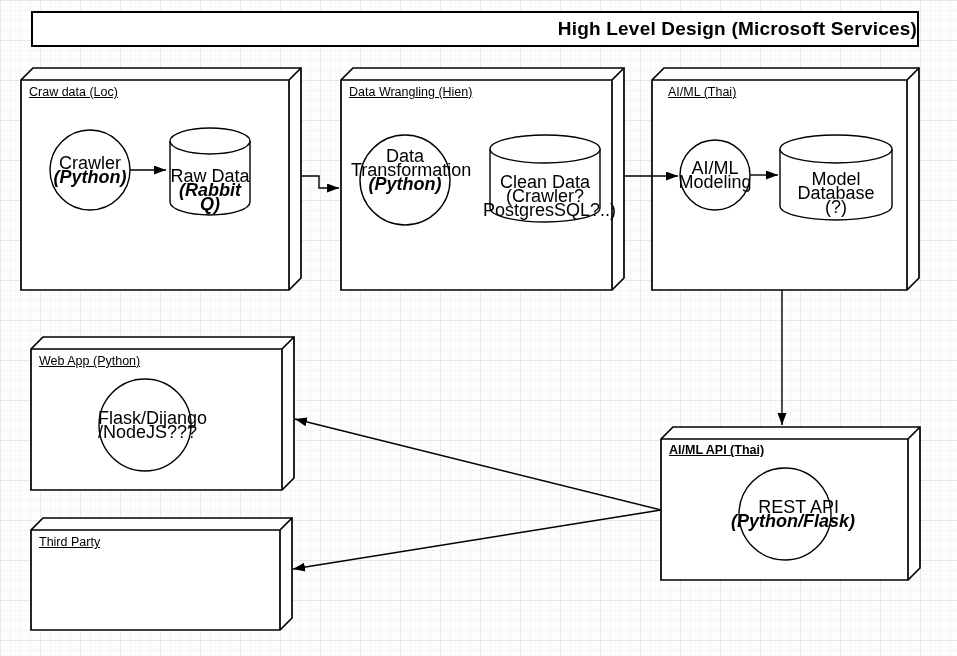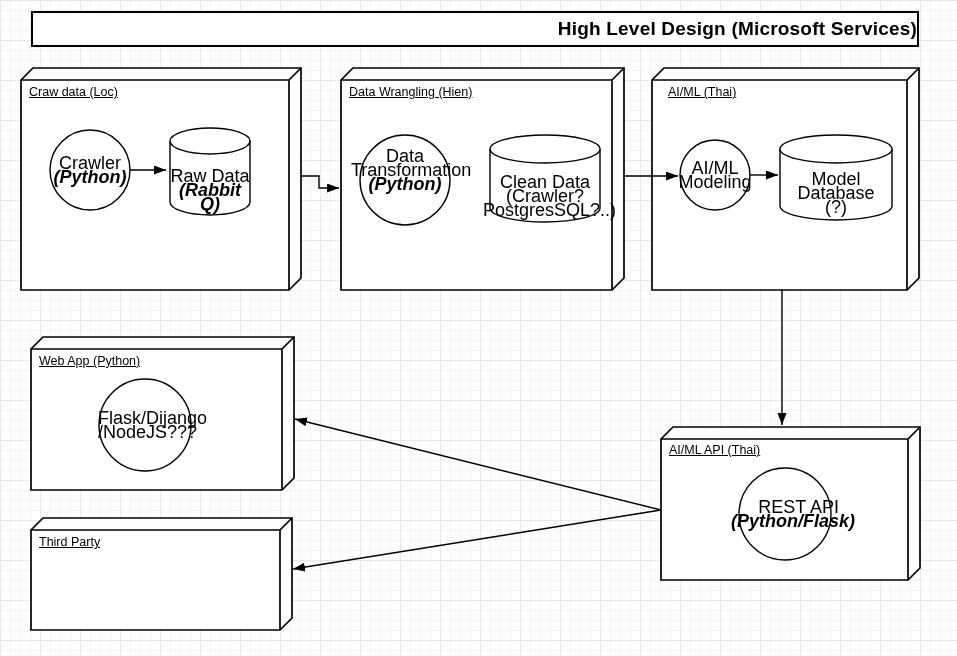--- a/index.html
+++ b/index.html
@@ -104,21 +104,21 @@
 
   <div class="title-box">
     <span>High Level Design (Microsoft Services)</span>
   </div>
 
   <div class="grp-label" style="left:29px;  top:85px;">Craw data (Loc)</div>
   <div class="grp-label" style="left:349px; top:85px;">Data Wrangling (Hien)</div>
   <div class="grp-label" style="left:668px; top:85px;">AI/ML (Thai)</div>
   <div class="grp-label" style="left:39px;  top:354px;">Web App (Python)</div>
   <div class="grp-label" style="left:39px;  top:535px;">Third Party</div>
-  <div class="grp-label" style="left:669px; top:443px;">AI/ML API (Thai)</div>
+  <div class="grp-label" style="left:669px; top:443px;font-weight:bold;">AI/ML API (Thai)</div>
 
   <div class="node-text" style="left:48px; top:156px; width:84px;">
     <div>Crawler</div>
     <div class="b">(Python)</div>
   </div>
 
   <div class="node-text" style="left:170px; top:169px; width:80px;">
     <div>Raw Data</div>
     <div class="b">(Rabbit Q)</div>
   </div>

